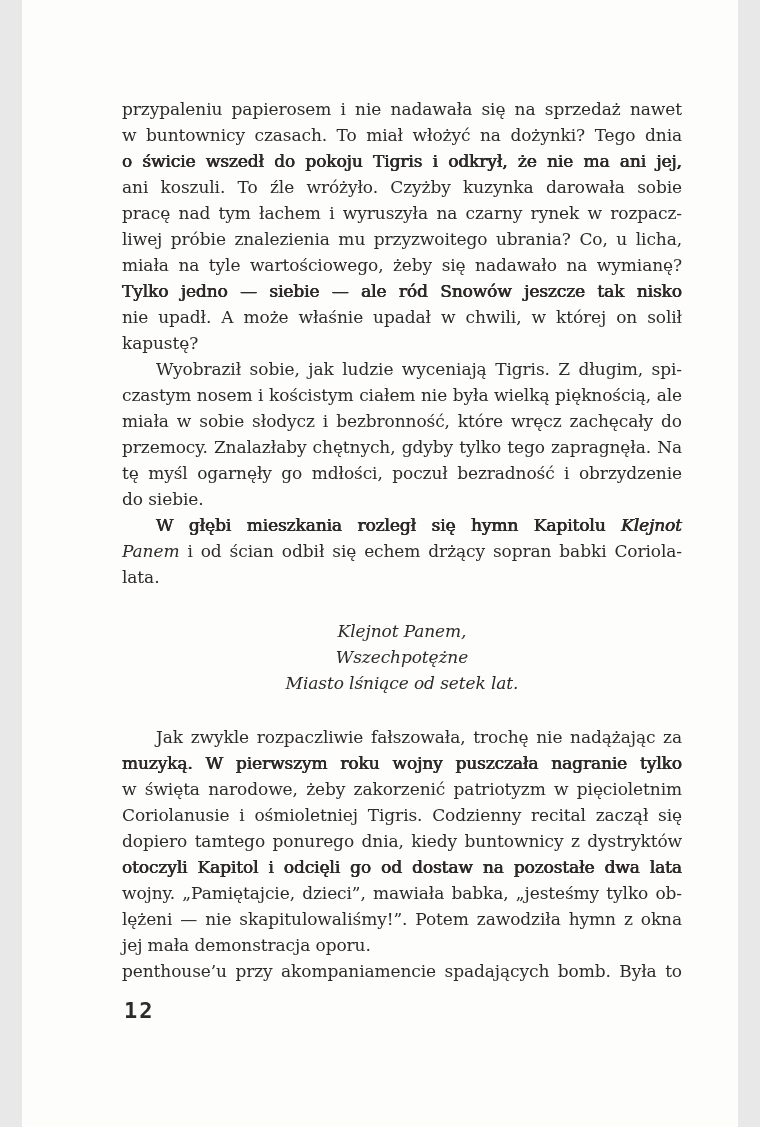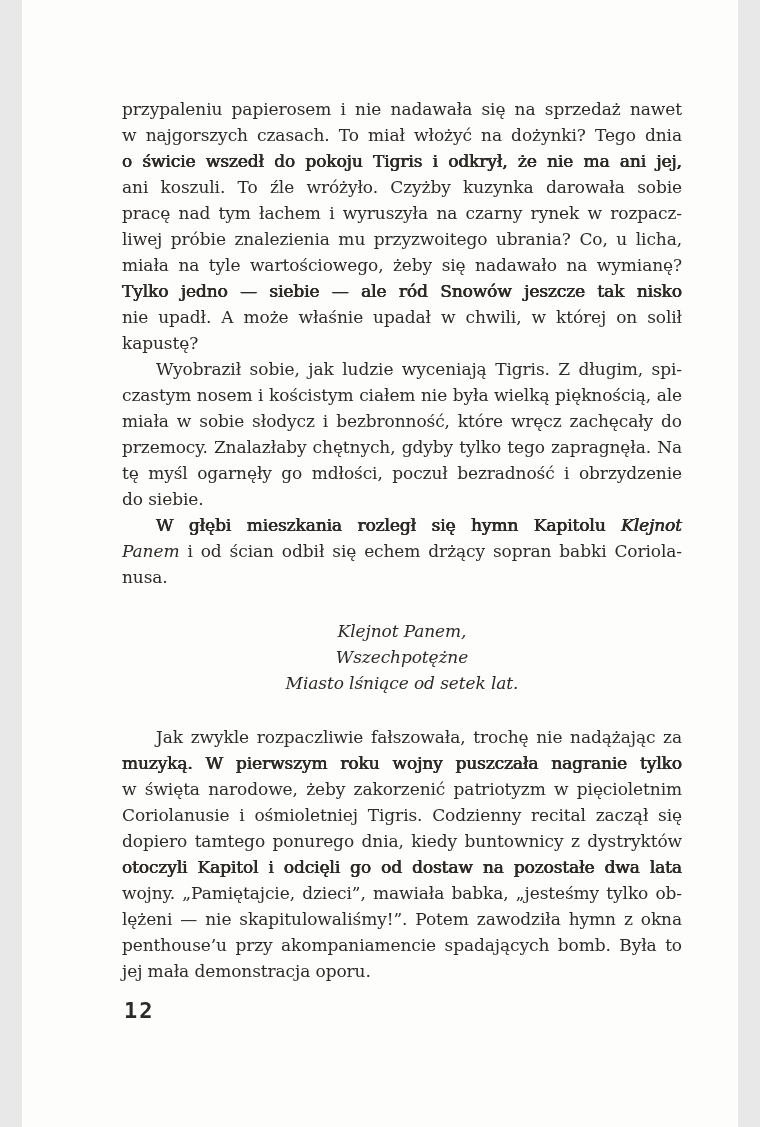--- a/index.html
+++ b/index.html
@@ -58,55 +58,55 @@
     color: #2b2b2b;
   }
 </style>
 </head>
 <body>
 
 <div class="page">
   <div class="text-block" id="text-block">
       <div class="para body">
         <div class="line"><span>przypaleniu papierosem i nie nadawała się na sprzedaż nawet</span></div>
-        <div class="line"><span>w najgorszych czasach. To miał włożyć na dożynki? Tego dnia</span></div>
+        <div class="line"><span>w buntownicy czasach. To miał włożyć na dożynki? Tego dnia</span></div>
         <div class="line ink-heavy"><span>o świcie wszedł do pokoju Tigris i odkrył, że nie ma ani jej,</span></div>
         <div class="line"><span>ani koszuli. To źle wróżyło. Czyżby kuzynka darowała sobie</span></div>
         <div class="line"><span>pracę nad tym łachem i wyruszyła na czarny rynek w rozpacz-</span></div>
         <div class="line"><span>liwej próbie znalezienia mu przyzwoitego ubrania? Co, u licha,</span></div>
         <div class="line"><span>miała na tyle wartościowego, żeby się nadawało na wymianę?</span></div>
         <div class="line ink-heavy"><span>Tylko jedno — siebie — ale ród Snowów jeszcze tak nisko</span></div>
         <div class="line"><span>nie upadł. A może właśnie upadał w chwili, w której on solił</span></div>
         <div class="line last"><span>kapustę?</span></div>
       </div>
       <div class="para body">
         <div class="line indent"><span>Wyobraził sobie, jak ludzie wyceniają Tigris. Z długim, spi-</span></div>
         <div class="line"><span>czastym nosem i kościstym ciałem nie była wielką pięknością, ale</span></div>
         <div class="line"><span>miała w sobie słodycz i bezbronność, które wręcz zachęcały do</span></div>
         <div class="line"><span>przemocy. Znalazłaby chętnych, gdyby tylko tego zapragnęła. Na</span></div>
         <div class="line"><span>tę myśl ogarnęły go mdłości, poczuł bezradność i obrzydzenie</span></div>
         <div class="line last"><span>do siebie.</span></div>
       </div>
       <div class="para body">
         <div class="line indent ink-heavy"><span>W głębi mieszkania rozległ się hymn Kapitolu </span><em>Klejnot</em></div>
         <div class="line"><em>Panem</em><span> i od ścian odbił się echem drżący sopran babki Coriola-</span></div>
-        <div class="line last"><span>nusa.</span></div>
+        <div class="line last"><span>lata.</span></div>
       </div>
       <div class="para verse">
         <div class="line"><span>Klejnot Panem,</span></div>
         <div class="line"><span>Wszechpotężne</span></div>
         <div class="line last"><span>Miasto lśniące od setek lat.</span></div>
       </div>
       <div class="para body">
         <div class="line indent"><span>Jak zwykle rozpaczliwie fałszowała, trochę nie nadążając za</span></div>
         <div class="line ink-heavy"><span>muzyką. W pierwszym roku wojny puszczała nagranie tylko</span></div>
         <div class="line"><span>w święta narodowe, żeby zakorzenić patriotyzm w pięcioletnim</span></div>
         <div class="line"><span>Coriolanusie i ośmioletniej Tigris. Codzienny recital zaczął się</span></div>
         <div class="line"><span>dopiero tamtego ponurego dnia, kiedy buntownicy z dystryktów</span></div>
         <div class="line ink-heavy"><span>otoczyli Kapitol i odcięli go od dostaw na pozostałe dwa lata</span></div>
         <div class="line"><span>wojny. „Pamiętajcie, dzieci”, mawiała babka, „jesteśmy tylko ob-</span></div>
         <div class="line"><span>lężeni — nie skapitulowaliśmy!”. Potem zawodziła hymn z okna</span></div>
+        <div class="line last"><span>jej mała demonstracja oporu.</span></div>
         <div class="line"><span>penthouse’u przy akompaniamencie spadających bomb. Była to</span></div>
-        <div class="line last"><span>jej mała demonstracja oporu.</span></div>
       </div>
     </div>
   <div class="page-number">12</div>
 </div>
 
 </body></html>

